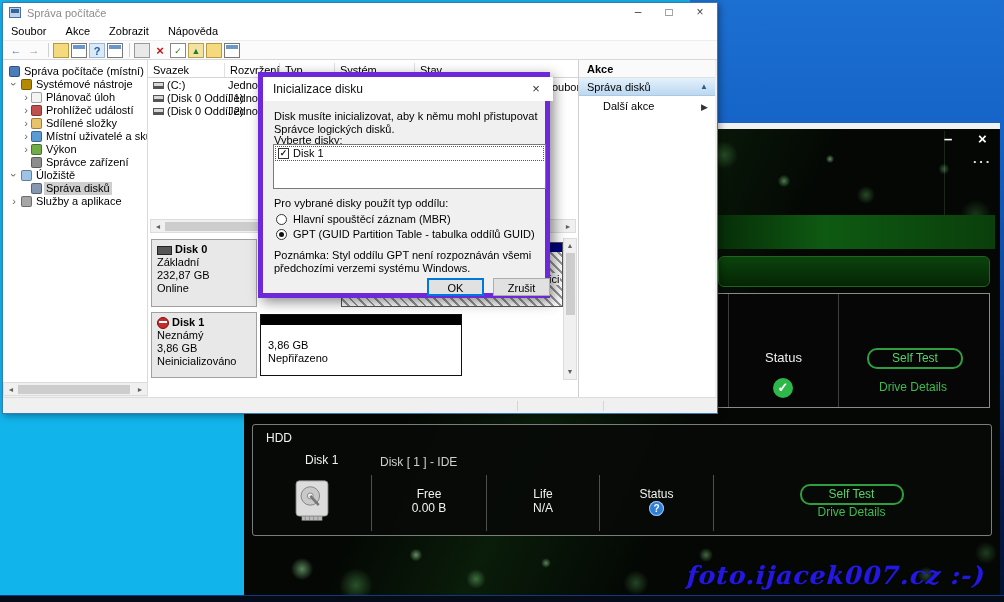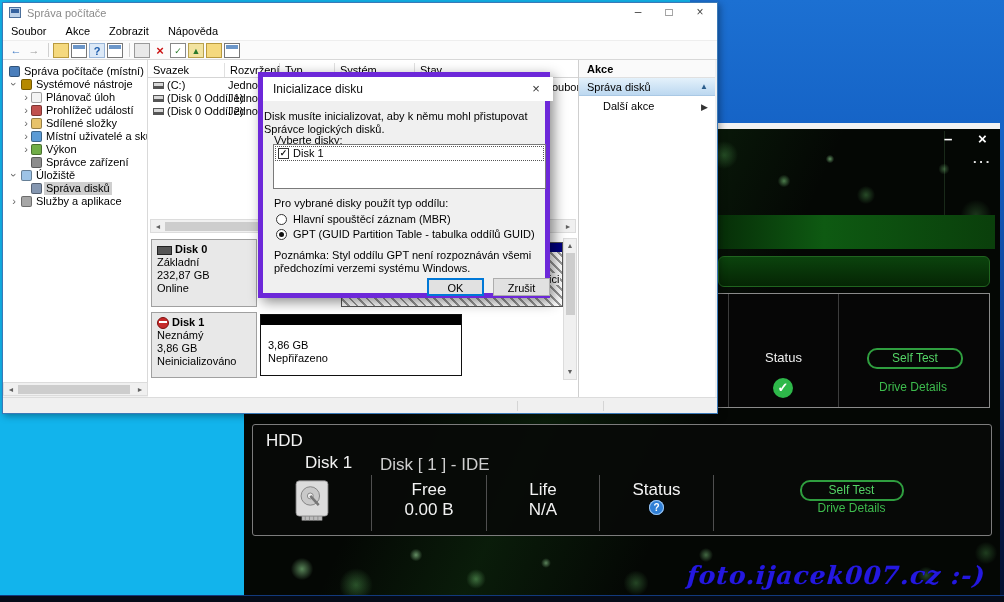--- a/index.html
+++ b/index.html
@@ -52,23 +52,23 @@
   .q-circle{width:15px;height:15px;border-radius:50%;background:#2f7fd6;color:#fff;
     font-size:10px;font-weight:bold;text-align:center;line-height:15px;box-shadow:0 0 0 1px #9cc4ee inset;}
   .stest-btn{box-sizing:border-box;border:2px solid #2f9e3f;border-radius:10px;background:transparent;
     color:#54d466;font-size:12px;text-align:center;cursor:pointer;font-family:"Liberation Sans",sans-serif;}
   .ddetails{color:#3dbb4d;font-size:12px;text-align:center;cursor:pointer;}
 
   #hdd-panel{left:8px;top:301px;width:740px;height:112px;background:rgba(8,10,8,.93);
     border:1px solid #7c7c7c;border-radius:3px;box-sizing:border-box;}
   #hdd-cols{position:absolute;left:0;right:2px;top:50px;bottom:4px;display:flex;}
   .hcol{box-sizing:border-box;display:flex;flex-direction:column;align-items:center;
-    justify-content:flex-start;padding:5px 0 9px 0;}
+    justify-content:center;padding:5px 0 9px 0;}
   .hcol.div{border-left:1px solid #4f4f4f;}
-  .hval{color:#f2f2f2;font-size:17px;}
+  .hval{color:#f2f2f2;font-size:12px;}
   #hdd-icon{width:40px;height:50px;}
 
   #watermark{right:14px;top:438px;font-family:"DejaVu Serif",serif;font-style:italic;font-weight:bold;
     font-size:25px;color:#2418e0;text-shadow:0 0 1px #0d0a60;letter-spacing:1px;transform:skewX(-4deg);}
 
   
   #mgmt{left:2px;top:2px;width:714px;height:410px;background:#f0f0f0;
     border:1px solid #3a79b8;box-sizing:content-box;box-shadow:2px 2px 7px rgba(0,0,0,.35);
     font-size:11px;color:#000;}
   #mg-titlebar{left:0;top:0;width:714px;height:20px;background:#fff;}
@@ -134,21 +134,21 @@
 
   #mg-statusbar{left:0;top:394px;width:714px;height:16px;background:#f0f0f0;border-top:1px solid #dcdcdc;box-sizing:border-box;}
   .sb-notch{position:absolute;top:3px;width:1px;height:10px;background:#d5d5d5;}
 
   
   #dlg{left:258px;top:72px;width:292px;height:226px;background:#f0f0f0;border:5px solid #6d28d9;
     box-sizing:border-box;box-shadow:4px 4px 12px rgba(0,0,0,.45);font-size:11px;}
   #dlg-titlebar{left:0;top:0;width:290px;height:24px;background:#fff;}
   #dlg-title{left:10px;top:5px;font-size:12px;color:#111;}
   #dlg-close{right:2px;top:0;width:30px;height:23px;text-align:center;line-height:23px;font-size:13px;color:#333;cursor:pointer;}
-  #dlg-msg{left:1px;top:33px;width:272px;line-height:13px;}
+  #dlg-msg{left:11px;top:33px;width:272px;line-height:13px;}
   #dlg-sel{left:11px;top:57px;}
   #dlg-listbox{left:10px;top:67px;width:273px;height:45px;background:#fff;border:1px solid #7a7a7a;box-sizing:border-box;}
   #dlg-item{position:absolute;left:1px;top:1px;right:1px;height:15px;line-height:15px;outline:1px dotted #555;outline-offset:-1px;}
   .cbx{position:absolute;left:3px;top:2px;width:11px;height:11px;background:#fff;border:1px solid #333;box-sizing:border-box;
     text-align:center;line-height:9px;font-size:9px;color:#111;font-weight:bold;}
   #dlg-item .lbl{position:absolute;left:18px;}
   #dlg-ptn{left:11px;top:120px;}
   .radio-row{position:absolute;left:13px;height:14px;line-height:13px;}
   .rad{position:absolute;left:0;top:1px;width:11px;height:11px;border:1px solid #333;border-radius:50%;background:#fff;box-sizing:border-box;}
   .rad.on::after{content:"";position:absolute;left:2px;top:2px;width:5px;height:5px;border-radius:50%;background:#111;}

